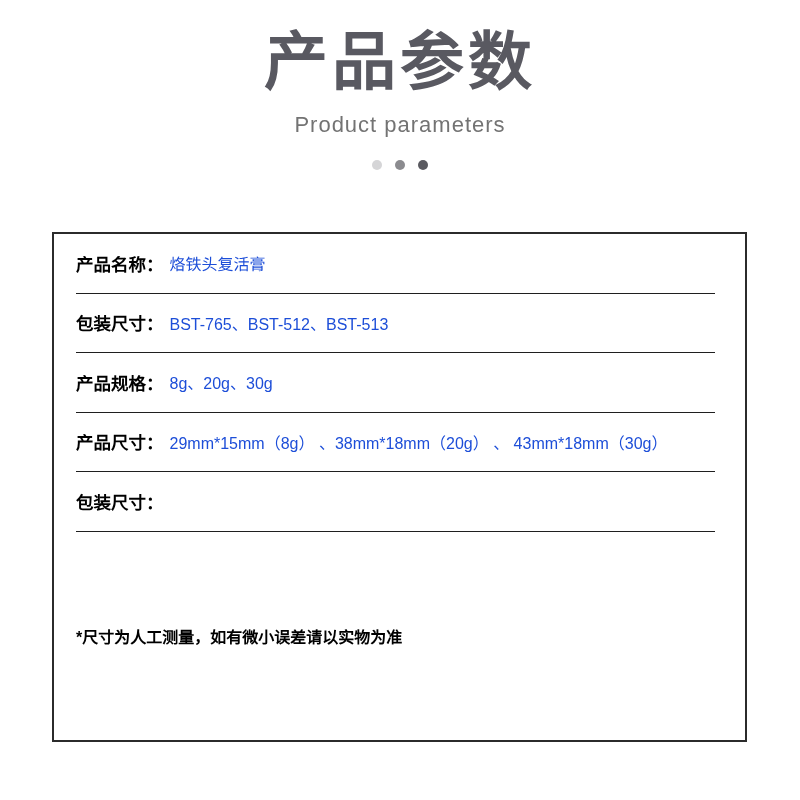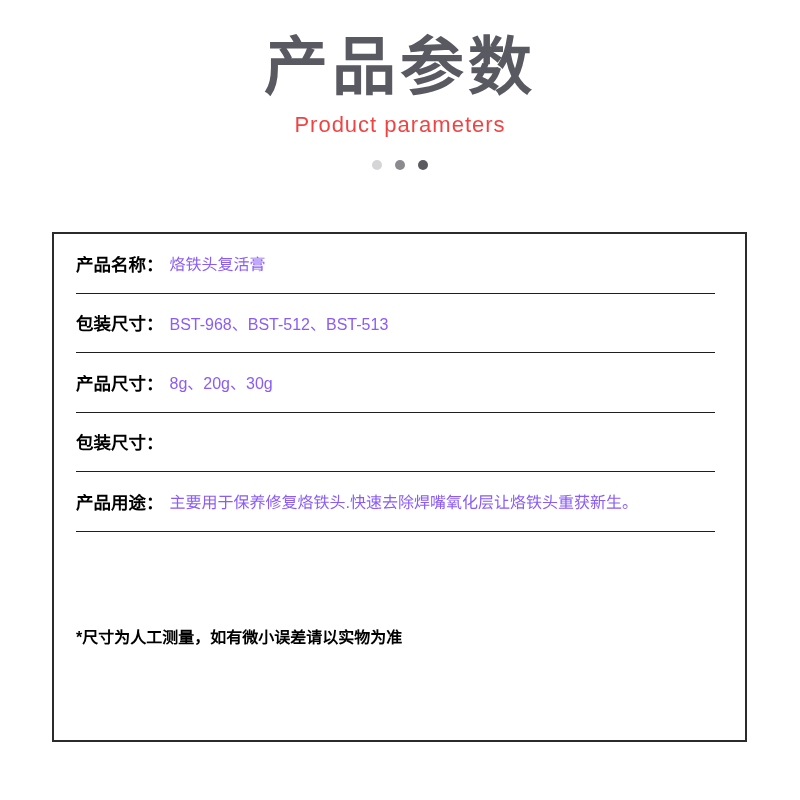--- a/index.html
+++ b/index.html
@@ -60,71 +60,71 @@
     flex: 1 1 auto;
     border-bottom: none;
   }
   .spec-label {
     font-size: 17.5px;
     font-weight: 700;
     color: #000000;
   }
   .spec-value {
     font-size: 16px;
-    color: #8b5cf6;
+    color: #1d4ed8;
     margin-left: 6px;
   }
   .footnote {
     font-size: 16px;
     font-weight: 700;
     color: #000000;
   }
 </style>
 </head>
 <body>
 
 <div class="page">
 
-  <div class="title" style="color: rgb(89, 89, 97);">产品参数</div>
+  <div class="title" style="color: rgb(89, 89, 97); font-family: Liberation Mono, monospace;">产品参数</div>
 
-  <div class="subtitle" style="color: #ef4444;">Product parameters</div>
+  <div class="subtitle" style="color: #737373;">Product parameters</div>
 
   <div class="dots">
     <span class="dot" style="background: rgb(213, 213, 215);"></span>
     <span class="dot" style="background: rgb(139, 139, 143);"></span>
     <span class="dot" style="background: rgb(90, 90, 96);"></span>
   </div>
 
   <div class="spec-box" style="border-color: rgb(43, 43, 43);">
 
     <div class="spec-row">
       <span class="spec-label">产品名称：</span>
       <span class="spec-value">烙铁头复活膏</span>
     </div>
 
     <div class="spec-row">
       <span class="spec-label">包装尺寸：</span>
-      <span class="spec-value">BST-968、BST-512、BST-513</span>
+      <span class="spec-value">BST-765、BST-512、BST-513</span>
     </div>
 
     <div class="spec-row">
-      <span class="spec-label">产品尺寸：</span>
+      <span class="spec-label">产品规格：</span>
       <span class="spec-value">8g、20g、30g</span>
     </div>
 
 
+    <div class="spec-row">
+      <span class="spec-label">产品尺寸：</span>
+      <span class="spec-value">29mm*15mm（8g） 、38mm*18mm（20g） 、 43mm*18mm（30g）</span>
+    </div>
 
     <div class="spec-row">
       <span class="spec-label">包装尺寸：</span>
     </div>
 
-    <div class="spec-row">
-      <span class="spec-label">产品用途：</span>
-      <span class="spec-value">主要用于保养修复烙铁头.快速去除焊嘴氧化层让烙铁头重获新生。</span>
-    </div>
 
     <div class="spec-row footnote-row">
       <span class="footnote">*尺寸为人工测量，如有微小误差请以实物为准</span>
     </div>
 
   </div>
 
 </div>
 
 </body></html>

